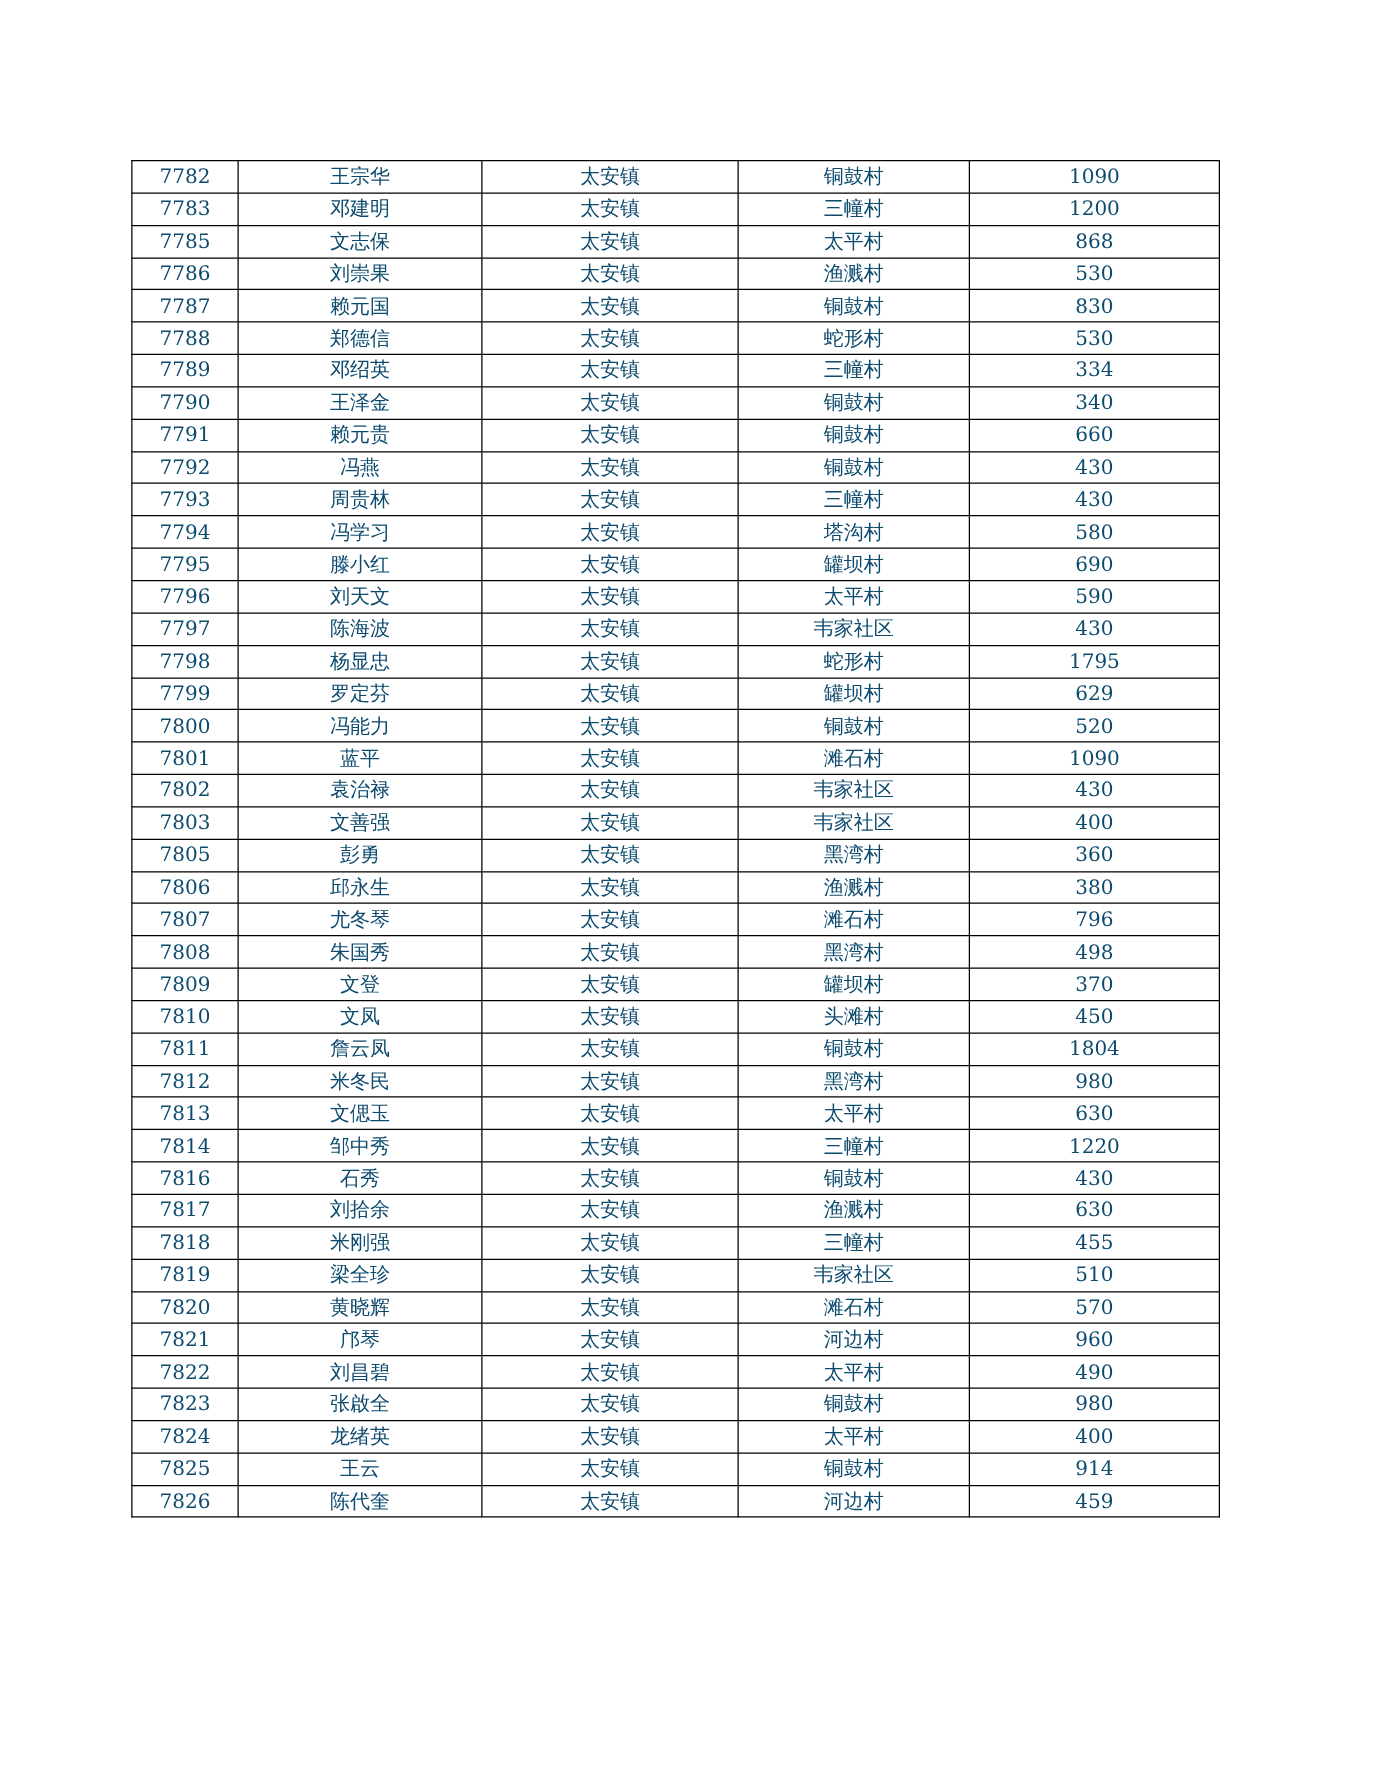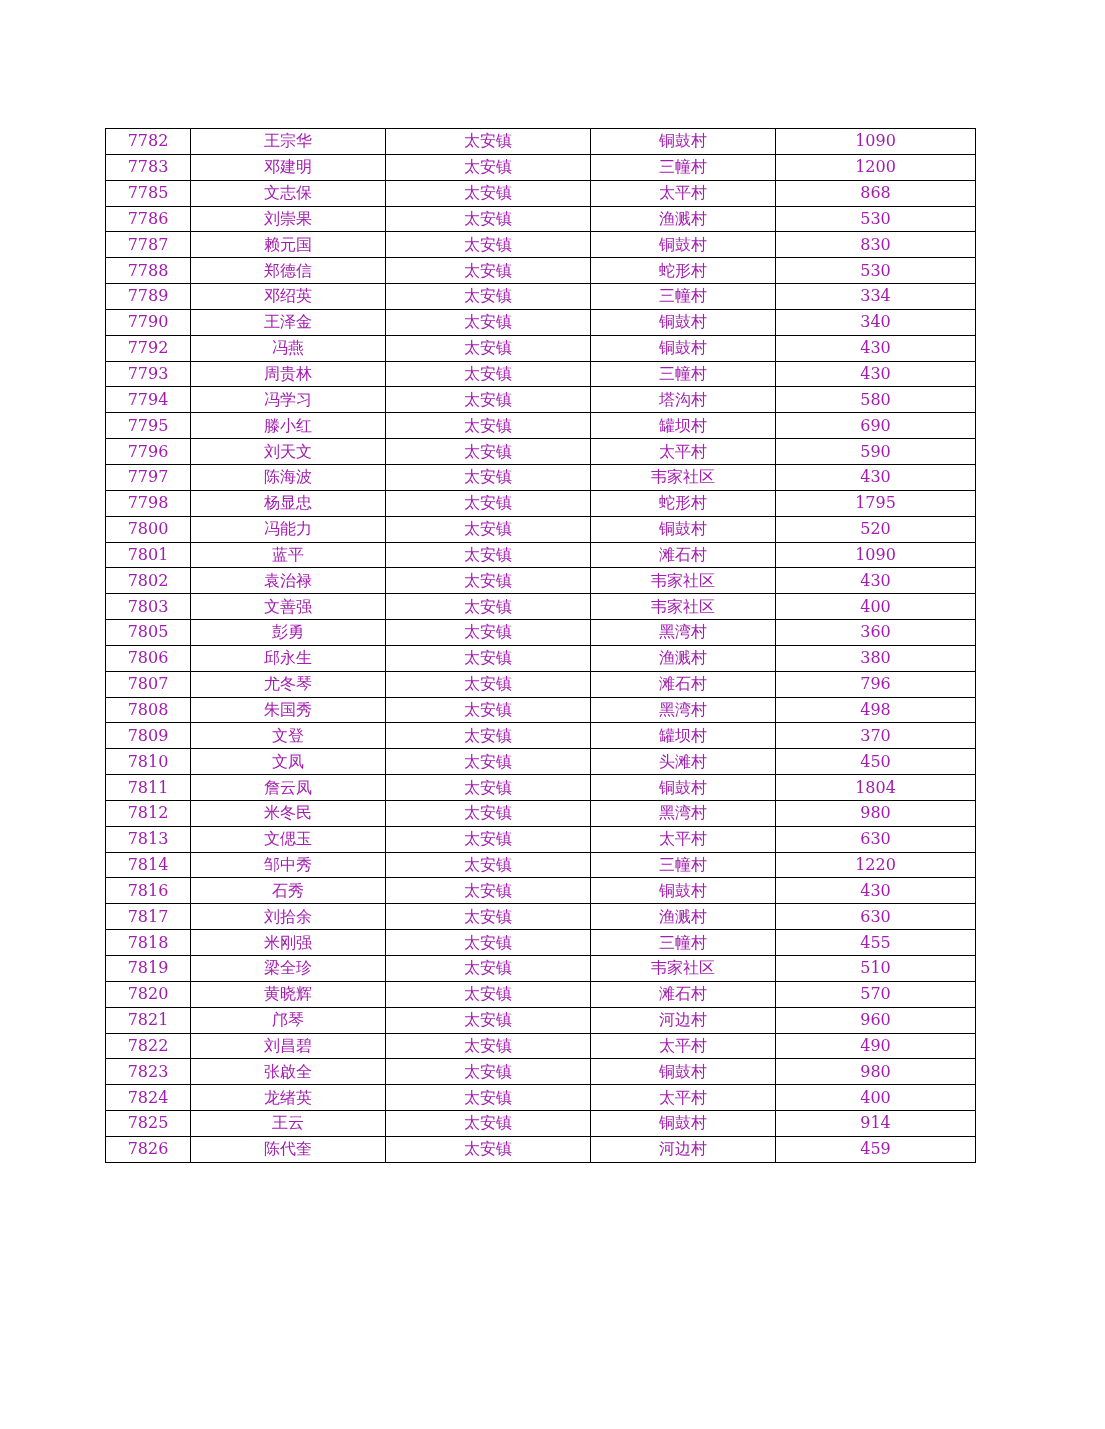--- a/index.html
+++ b/index.html
@@ -6,21 +6,21 @@
     margin: 0;
     padding: 0;
     background: #ffffff;
   }
   .page {
     position: relative;
     width: 1014px;
     height: 1429px;
     background: #ffffff;
     font-family: "DejaVu Serif", "Liberation Serif", serif;
-    color: #a21caf;
+    color: #0c4a6e;
     overflow: hidden;
   }
   table.roster {
     position: absolute;
     left: 105px;
     top: 128px;
     width: 870px;
     border-collapse: collapse;
     table-layout: fixed;
   }
@@ -99,20 +99,27 @@
     <td>334</td>
   </tr>
         <tr>
     <td>7790</td>
     <td>王泽金</td>
     <td>太安镇</td>
     <td>铜鼓村</td>
     <td>340</td>
   </tr>
         <tr>
+    <td>7791</td>
+    <td>赖元贵</td>
+    <td>太安镇</td>
+    <td>铜鼓村</td>
+    <td>660</td>
+  </tr>
+        <tr>
     <td>7792</td>
     <td>冯燕</td>
     <td>太安镇</td>
     <td>铜鼓村</td>
     <td>430</td>
   </tr>
         <tr>
     <td>7793</td>
     <td>周贵林</td>
     <td>太安镇</td>
@@ -146,20 +153,27 @@
     <td>太安镇</td>
     <td>韦家社区</td>
     <td>430</td>
   </tr>
         <tr>
     <td>7798</td>
     <td>杨显忠</td>
     <td>太安镇</td>
     <td>蛇形村</td>
     <td>1795</td>
+  </tr>
+        <tr>
+    <td>7799</td>
+    <td>罗定芬</td>
+    <td>太安镇</td>
+    <td>罐坝村</td>
+    <td>629</td>
   </tr>
         <tr>
     <td>7800</td>
     <td>冯能力</td>
     <td>太安镇</td>
     <td>铜鼓村</td>
     <td>520</td>
   </tr>
         <tr>
     <td>7801</td>

